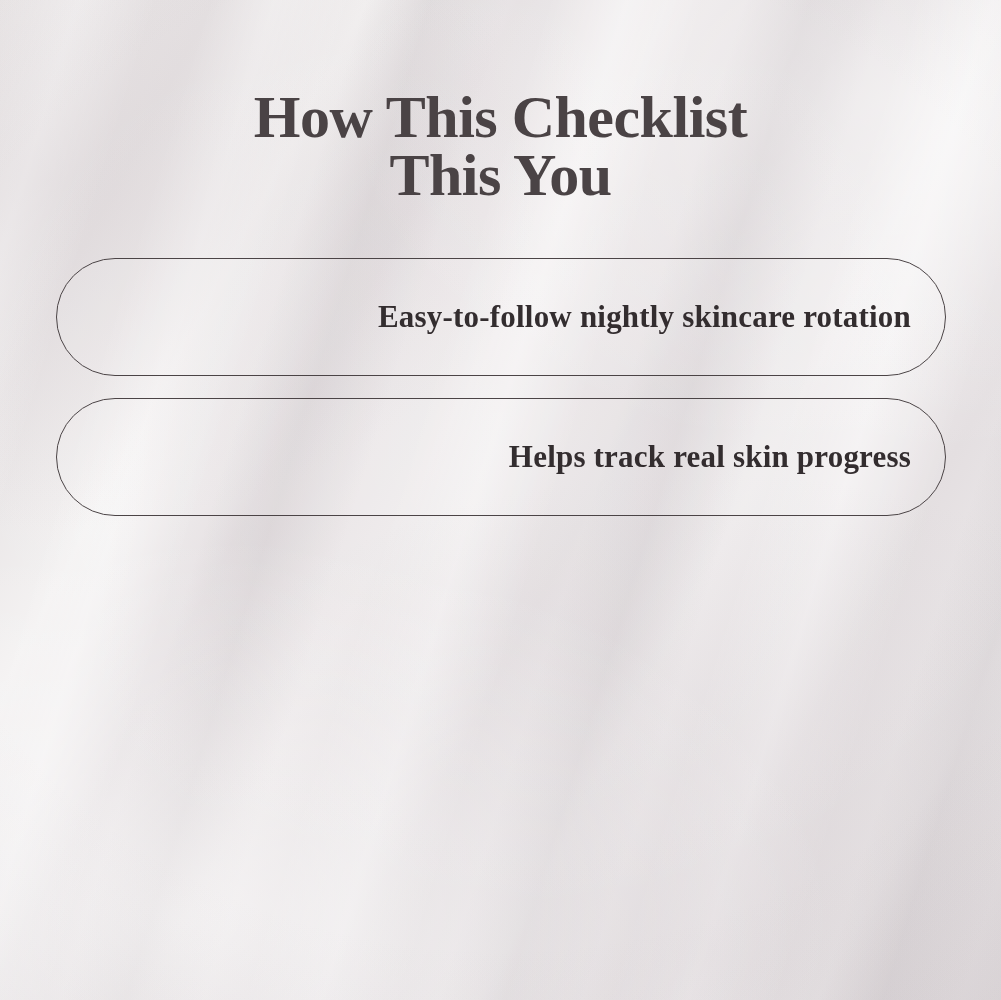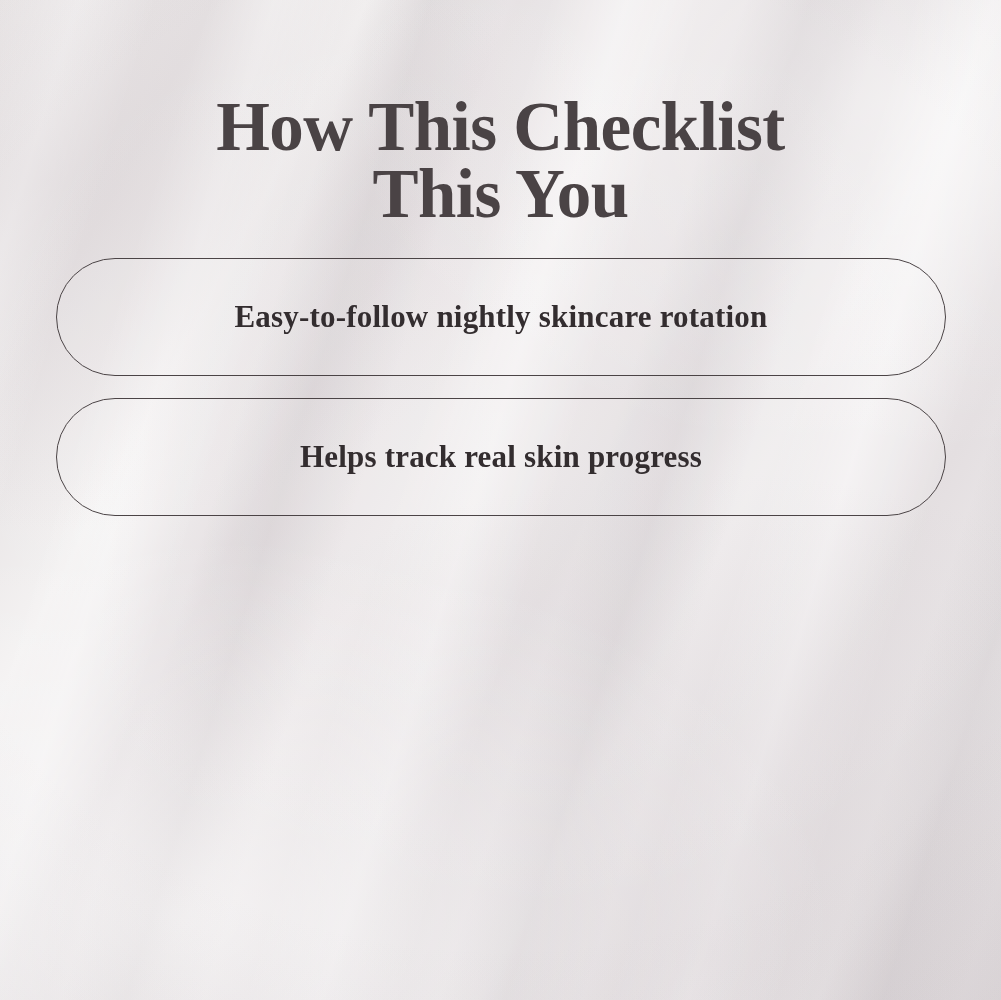--- a/index.html
+++ b/index.html
@@ -71,21 +71,21 @@
 
   .title {
     position: absolute;
     top: 48px;
     left: 0;
     right: 0;
     text-align: center;
     color: #4a4345;
     font-family: "Liberation Serif", serif;
     font-weight: bold;
-    font-size: 69px;
+    font-size: 60px;
     line-height: 0.97;
     letter-spacing: -0.5px;
     padding: 0 70px;
     box-sizing: border-box;
   }
   .title .line {
     display: block;
     white-space: nowrap;
   }
 
@@ -95,21 +95,21 @@
     left: 56px;
     width: 890px;
   }
   .pill {
     height: 118px;
     margin-bottom: 22px;
     border: 1.6px solid #4b4446;
     border-radius: 60px;
     display: flex;
     align-items: center;
-    justify-content: center;
+    justify-content: flex-end;
     background: rgba(255,255,255,0.10);
     box-sizing: border-box;
   }
   .pill:last-child {
     margin-bottom: 0;
   }
   .pill-text {
     color: #332d2f;
     font-family: "Liberation Serif", serif;
     font-weight: bold;

